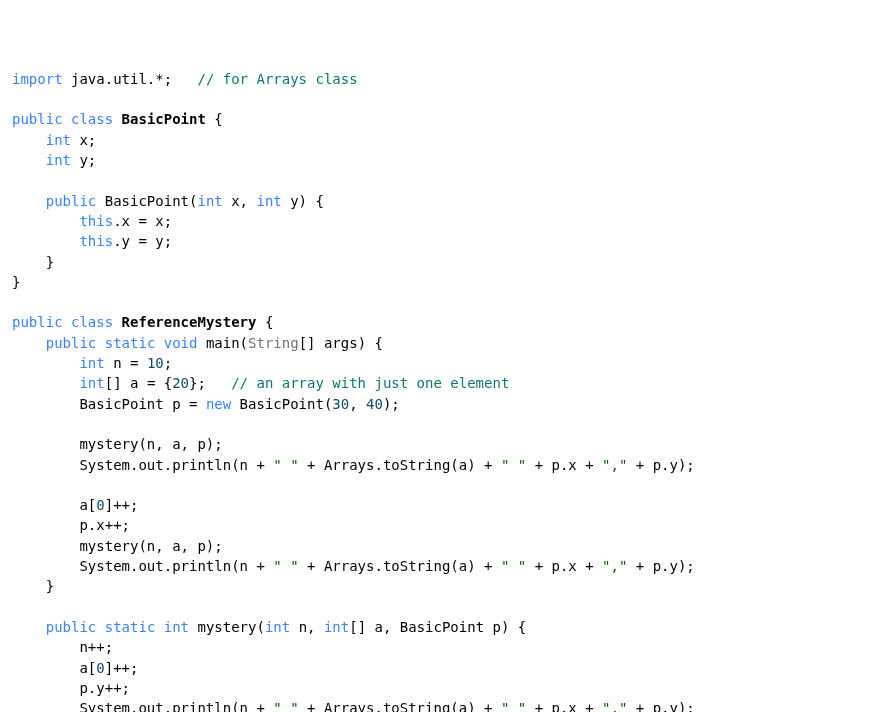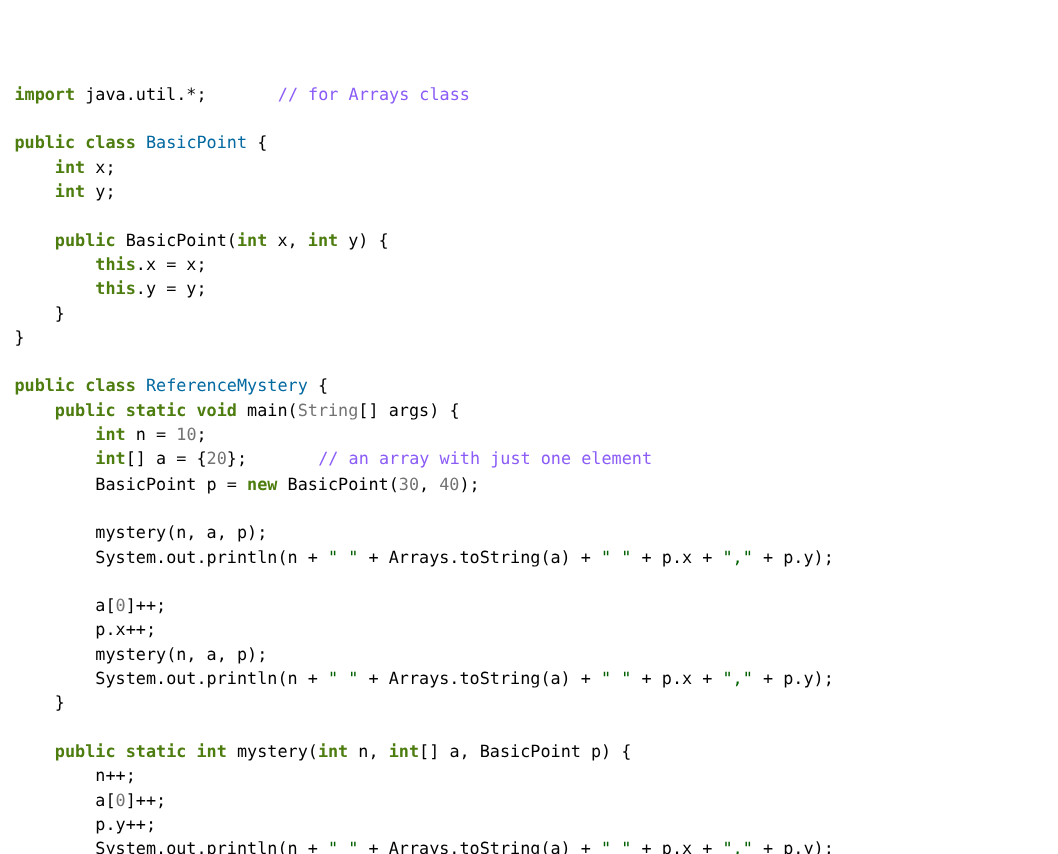--- a/index.html
+++ b/index.html
@@ -7,25 +7,25 @@
     padding: 8px 12px;
     font-family: "Menlo", "Consolas", "DejaVu Sans Mono", monospace;
     font-size: 14px;
     line-height: 1.45;
     background: #ffffff;
     color: #000000;
     white-space: pre;
     width: 882px;
     box-sizing: border-box;
   }
-  .kw   { color: #4d7c0f; font-weight: bold; }   
-  .cls  { color: #0369a1; font-weight: normal; }   
-  .cmt  { color: #8b5cf6; margin-left: 34px; }                      
+  .kw   { color: #3b82f6; font-weight: normal; }   
+  .cls  { color: #000000; font-weight: bold; }   
+  .cmt  { color: #0f766e; }                      
   .str  { color: #006000; }                      
-  .num  { color: #737373; }                      
+  .num  { color: #0c4a6e; }                      
   .typ  { color: #737373; }                      
   .op   { color: #000000; }
 </style>
 </head>
 <body>
 
 
 <div id="code"><div><span class="kw">import</span><span> java.util.</span><span class="op">*</span><span>;</span><span>   </span><span class="cmt">// for Arrays class</span></div><div>&nbsp;</div><div><span class="kw">public</span><span> </span><span class="kw">class</span><span> </span><span class="cls">BasicPoint</span><span> {</span></div><div>    <span class="kw">int</span><span> x;</span></div><div>    <span class="kw">int</span><span> y;</span></div><div>&nbsp;</div><div>    <span class="kw">public</span><span> BasicPoint(</span><span class="kw">int</span><span> x, </span><span class="kw">int</span><span> y) {</span></div><div>        <span class="kw">this</span><span>.x = x;</span></div><div>        <span class="kw">this</span><span>.y = y;</span></div><div>    <span>}</span></div><div><span>}</span></div><div>&nbsp;</div><div><span class="kw">public</span><span> </span><span class="kw">class</span><span> </span><span class="cls">ReferenceMystery</span><span> {</span></div><div>    <span class="kw">public</span><span> </span><span class="kw">static</span><span> </span><span class="kw">void</span><span> main(</span><span class="typ">String</span><span>[] args) {</span></div><div>        <span class="kw">int</span><span> n = </span><span class="num">10</span><span>;</span></div><div>        <span class="kw">int</span><span>[] a = {</span><span class="num">20</span><span>};   </span><span class="cmt">// an array with just one element</span></div><div>        <span>BasicPoint p = </span><span class="kw">new</span><span> BasicPoint(</span><span class="num">30</span><span>, </span><span class="num">40</span><span>);</span></div><div>&nbsp;</div><div>        <span>mystery(n, a, p);</span></div><div>        <span>System.out.println(n + </span><span class="str">" "</span><span> + Arrays.toString(a) + </span><span class="str">" "</span><span> + p.x + </span><span class="str">","</span><span> + p.y);</span></div><div>&nbsp;</div><div>        <span>a[</span><span class="num">0</span><span>]++;</span></div><div>        <span>p.x++;</span></div><div>        <span>mystery(n, a, p);</span></div><div>        <span>System.out.println(n + </span><span class="str">" "</span><span> + Arrays.toString(a) + </span><span class="str">" "</span><span> + p.x + </span><span class="str">","</span><span> + p.y);</span></div><div>    <span>}</span></div><div>&nbsp;</div><div>    <span class="kw">public</span><span> </span><span class="kw">static</span><span> </span><span class="kw">int</span><span> mystery(</span><span class="kw">int</span><span> n, </span><span class="kw">int</span><span>[] a, BasicPoint p) {</span></div><div>        <span>n++;</span></div><div>        <span>a[</span><span class="num">0</span><span>]++;</span></div><div>        <span>p.y++;</span></div><div>        <span>System.out.println(n + </span><span class="str">" "</span><span> + Arrays.toString(a) + </span><span class="str">" "</span><span> + p.x + </span><span class="str">","</span><span> + p.y);</span></div></div>
 
 

